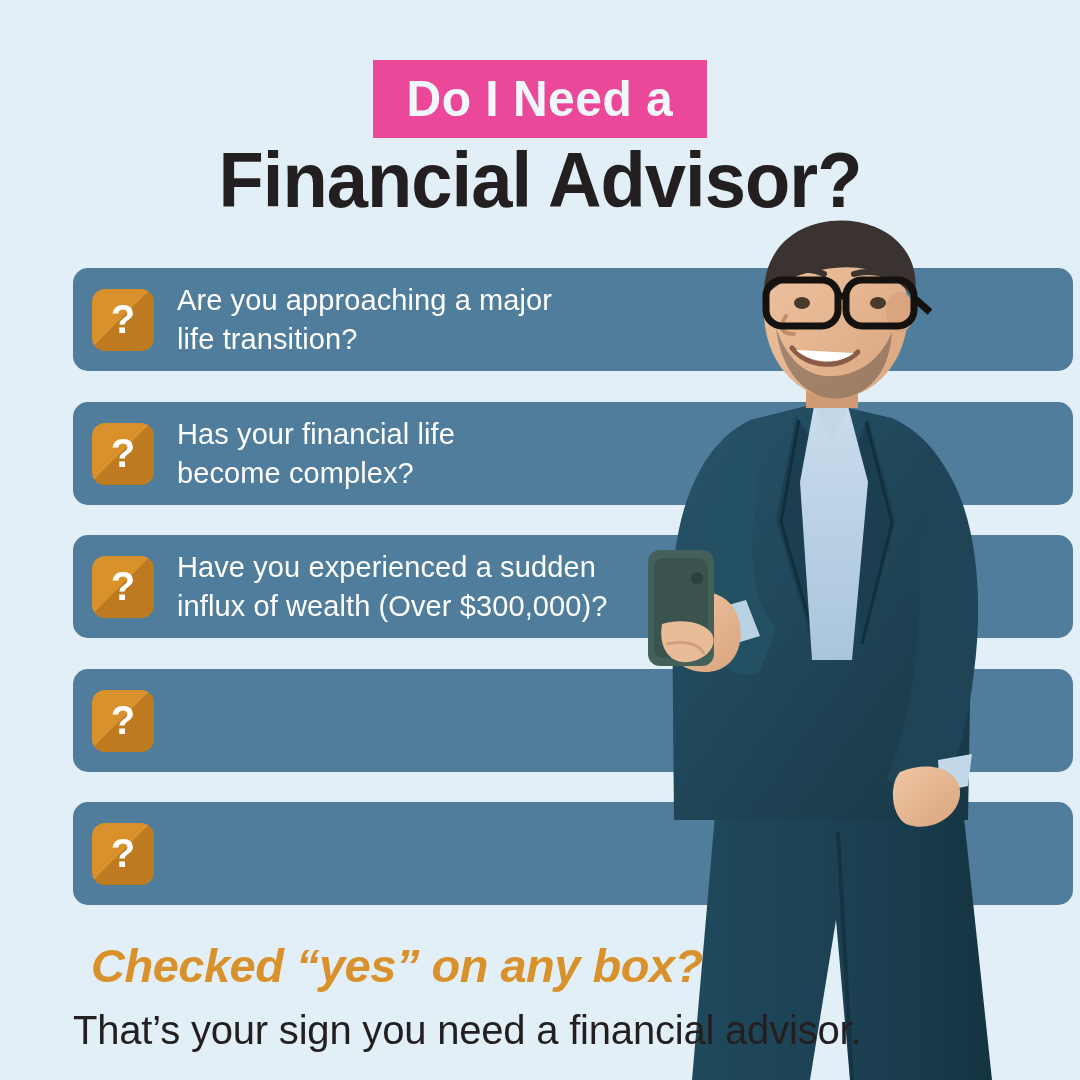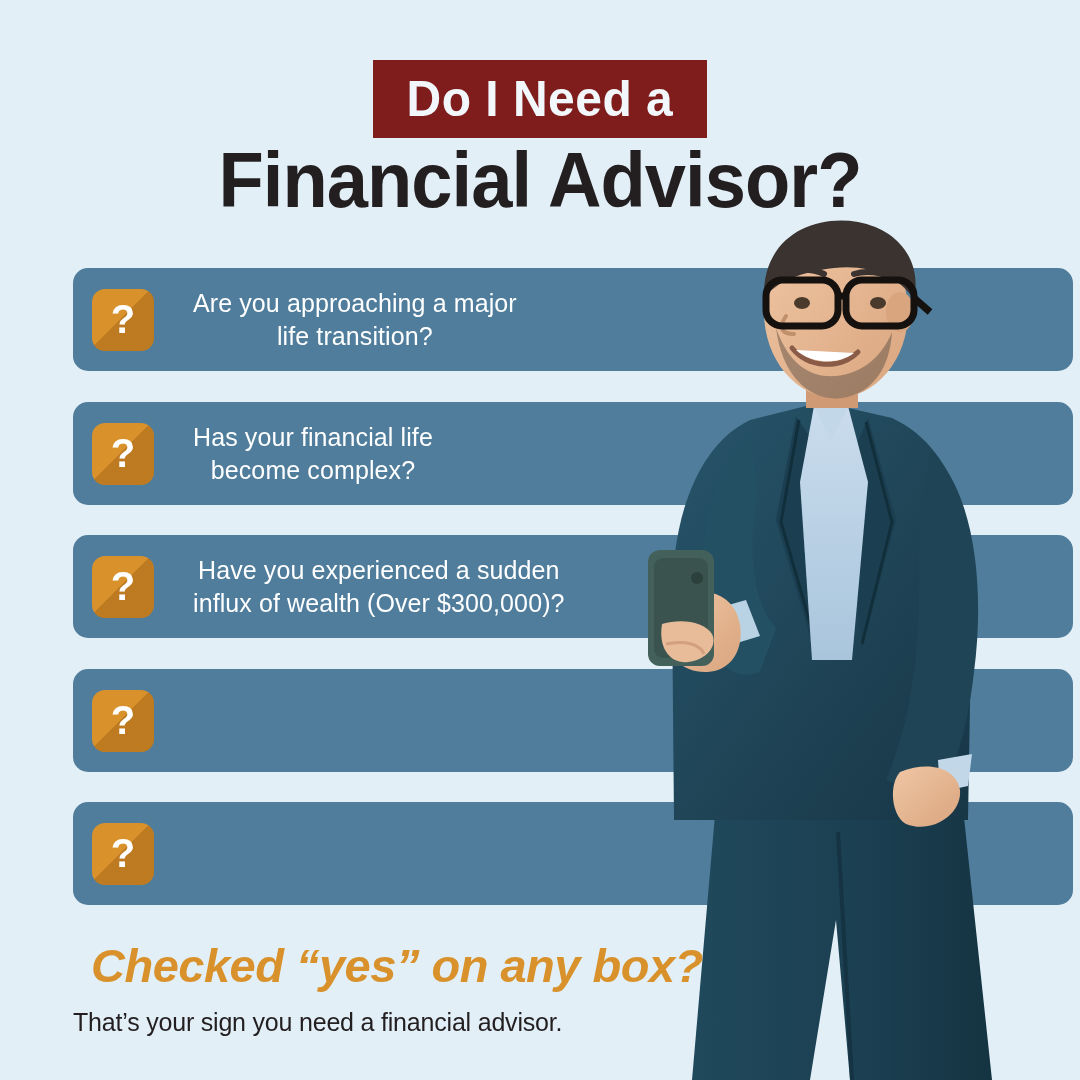--- a/index.html
+++ b/index.html
@@ -7,21 +7,21 @@
     width:1080px;height:1080px;overflow:hidden;
     background:#e2eff7;
     font-family:"Liberation Sans",sans-serif;
     position:relative;
   }
   #canvas{position:relative;width:1080px;height:1080px;overflow:hidden;background:#e2eff7;}
 
   
   .title-banner{
     position:absolute;left:373px;top:60px;width:334px;height:78px;
-    background:#7f1d1d;display:flex;align-items:center;justify-content:center;
+    background:#ec4899;display:flex;align-items:center;justify-content:center;
   }
   .title-banner span{
     color:#f2f7fb;font-size:50px;font-weight:700;letter-spacing:.5px;
     font-family:"Liberation Sans",sans-serif;
     transform:scaleX(.96);white-space:nowrap;
   }
   .headline{
     position:absolute;left:0;top:140px;width:1080px;text-align:center;
     color:#231f20;font-size:78px;font-weight:700;letter-spacing:-1px;
     font-family:"Liberation Sans",sans-serif;
@@ -43,34 +43,34 @@
     position:absolute;left:0;top:0;width:100%;height:100%;
     background:linear-gradient(135deg,rgba(0,0,0,0) 47%,rgba(125,70,10,0.30) 47%);
   }
   .bar-icon .qmark{
     position:absolute;left:0;top:0;width:100%;height:100%;
     display:flex;align-items:center;justify-content:center;
     color:#ffffff;font-size:40px;font-weight:700;line-height:1;
     font-family:"Liberation Sans",sans-serif;padding-bottom:2px;box-sizing:border-box;
   }
   .bar-text{
-    margin-left:39px;color:#ffffff;font-size:25px;line-height:1.32;
+    margin-left:23px;color:#ffffff;font-size:29px;line-height:1.32;
     font-family:"Liberation Sans",sans-serif;font-weight:400;
-    letter-spacing:.1px;white-space:pre-line;text-align:center;
+    letter-spacing:.1px;white-space:pre-line;
   }
 
   
   .footer-head{
     position:absolute;left:73px;top:938px;
     color:#d9912b;font-size:47px;font-weight:700;font-style:italic;
     font-family:"Liberation Sans",sans-serif;letter-spacing:-.5px;white-space:nowrap;margin-left:18px;
   }
   .footer-sub{
     position:absolute;left:73px;top:1008px;
-    color:#231f20;font-size:25px;font-weight:400;
+    color:#231f20;font-size:40px;font-weight:400;
     font-family:"Liberation Sans",sans-serif;letter-spacing:-.2px;white-space:nowrap;
   }
 
   
   .person{position:absolute;left:600px;top:220px;width:480px;height:860px;pointer-events:none;}
   .person svg{display:block;}
 </style>
 </head>
 <body>
 

